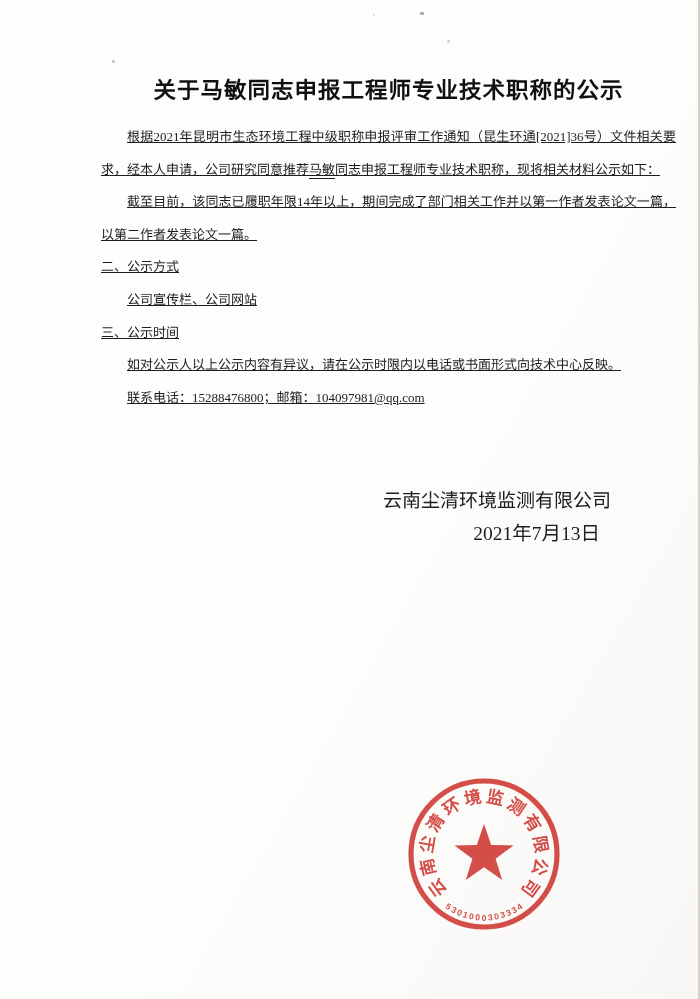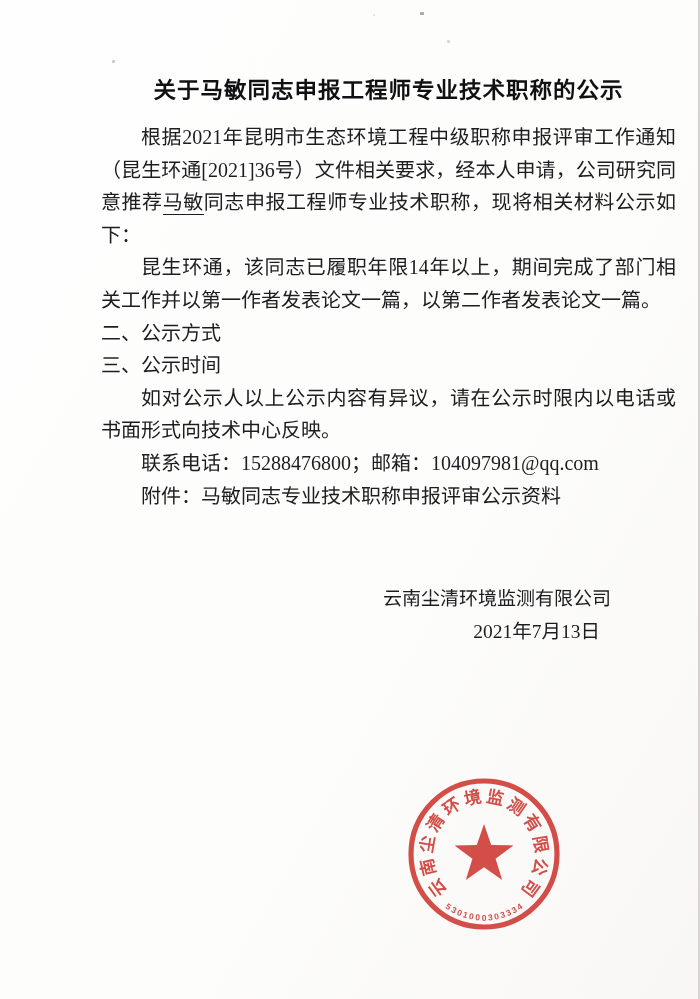--- a/index.html
+++ b/index.html
@@ -29,25 +29,26 @@
     font-size: 22.5px;
     font-weight: 700;
     text-align: center;
     letter-spacing: 1px;
     color: #101012;
     margin: 0 0 15px 0;
     line-height: 30px;
   }
   .para {
     margin: 0;
-    font-size: 20px;
+    font-size: 13px;
     line-height: 32.6px;
     text-align: justify;
     text-justify: inter-ideograph;
     word-break: break-all;
+    text-decoration: underline;
   }
   .indent { text-indent: 2em; }
   .underlined-name {
     border-bottom: 1.5px solid #1d1d1f;
     padding-bottom: 1px;
   }
   .signature-block { margin-top: 70px; }
   .sig-company {
     text-align: right;
     padding-right: 65px;
@@ -93,33 +94,33 @@
   <span class="speck speck-4"></span>
 
   <div class="content">
 
     <h1 class="doc-title">关于马敏同志申报工程师专业技术职称的公示</h1>
 
     <p class="para indent"><span>根据2021年昆明市生态环境工程中级职称申报评审工作通知（昆生环通[2021]36号）文件相关要求，经本人申请，公司研究同意推荐</span><span class="underlined-name">马敏</span><span>同志申报工程师专业技术职称，现将相关材料公示如下：</span></p>
 
 
 
-    <p class="para indent">昆生环通，该同志已履职年限14年以上，期间完成了部门相关工作并以第一作者发表论文一篇，以第二作者发表论文一篇。</p>
+    <p class="para indent">截至目前，该同志已履职年限14年以上，期间完成了部门相关工作并以第一作者发表论文一篇，以第二作者发表论文一篇。</p>
 
     <p class="para">二、公示方式</p>
 
+    <p class="para indent">公司宣传栏、公司网站</p>
 
     <p class="para">三、公示时间</p>
 
 
     <p class="para indent">如对公示人以上公示内容有异议，请在公示时限内以电话或书面形式向技术中心反映。</p>
 
     <p class="para indent">联系电话：15288476800；邮箱：104097981@qq.com</p>
 
-    <p class="para indent">附件：马敏同志专业技术职称申报评审公示资料</p>
 
     <div class="signature-block">
       <p class="sig-company">云南尘清环境监测有限公司</p>
       <p class="sig-date">2021年7月13日</p>
     </div>
 
   </div>
 
   <svg class="seal" viewBox="-84 -84 168 168">
     <circle cx="0" cy="0" r="73" fill="none" stroke-width="5.2" stroke="#d5403a"></circle>

